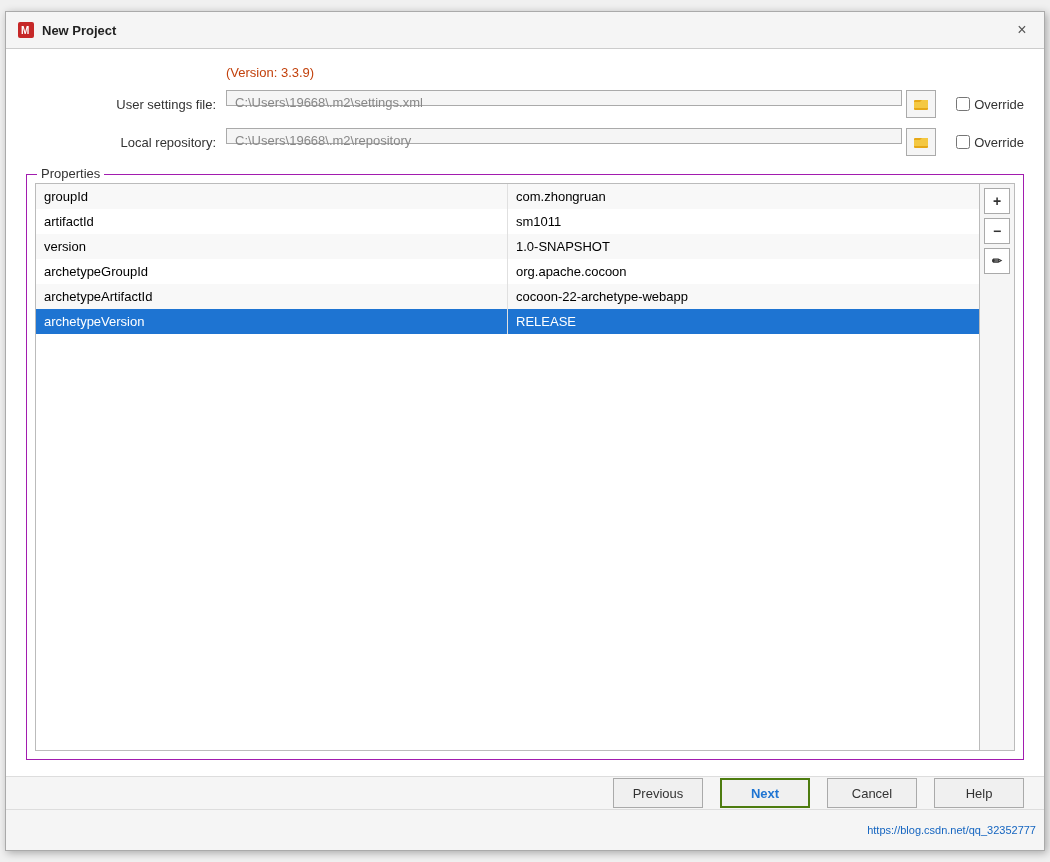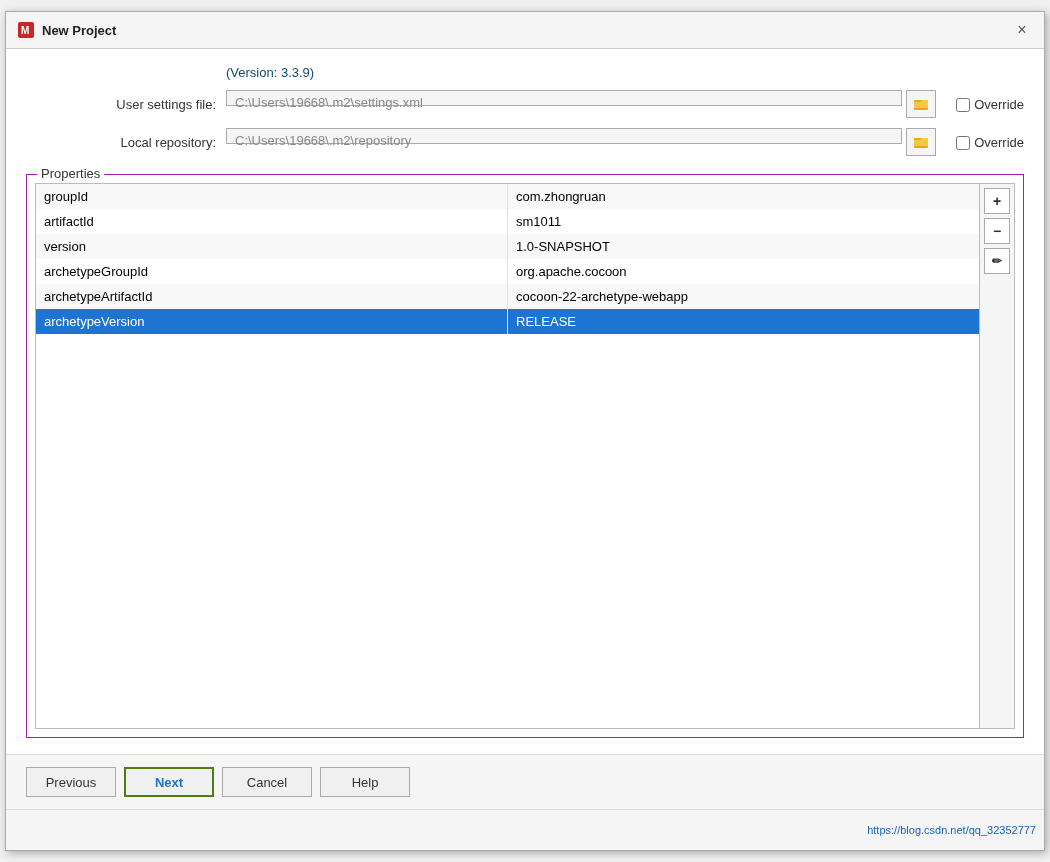--- a/index.html
+++ b/index.html
@@ -113,21 +113,21 @@
       display: flex;
       align-items: center;
       justify-content: center;
       font-size: 11px;
       color: #555;
     }
 
     .version-text {
       margin-left: 200px;
       margin-bottom: 10px;
-      color: #0c4a6e;
+      color: #c2410c;
       font-size: 13px;
     }
     .file-input {
       flex: 1;
       padding: 4px 8px;
       border: 1px solid #aaa;
       background: #f5f5f5;
       font-size: 13px;
       height: 16px;
       color: #888;
@@ -140,21 +140,21 @@
       background: #f5f5f5;
       cursor: pointer;
       display: flex;
       align-items: center;
       justify-content: center;
       font-size: 11px;
       color: #555;
     }
     .override-checkbox {
       display: flex;
-      align-items: flex-end;
+      align-items: flex-start;
       gap: 4px;
       margin-left: 8px;
       flex-shrink: 0;
       padding-left: 12px;
     }
     .override-checkbox input[type=checkbox] {
       width: 14px;
       height: 14px;
       cursor: pointer;
     }
@@ -198,24 +198,24 @@
       display: flex;
       align-items: center;
       justify-content: center;
       font-size: 14px;
       color: #333;
       font-weight: bold;
     }
 
     .dialog-footer {
       border-top: 1px solid #ddd;
-      padding: 12px 20px;
-      display: flex;
-      justify-content: flex-start;
-      gap: 8px;
+      padding: 1px 20px;
+      display: flex;
+      justify-content: flex-end;
+      gap: 17px;
       background: #f5f5f5;
     }
     .footer-btn {
       min-width: 90px;
       height: 30px;
       border: 1px solid #aaa;
       background: #f0f0f0;
       cursor: pointer;
       font-size: 13px;
       color: #333;

